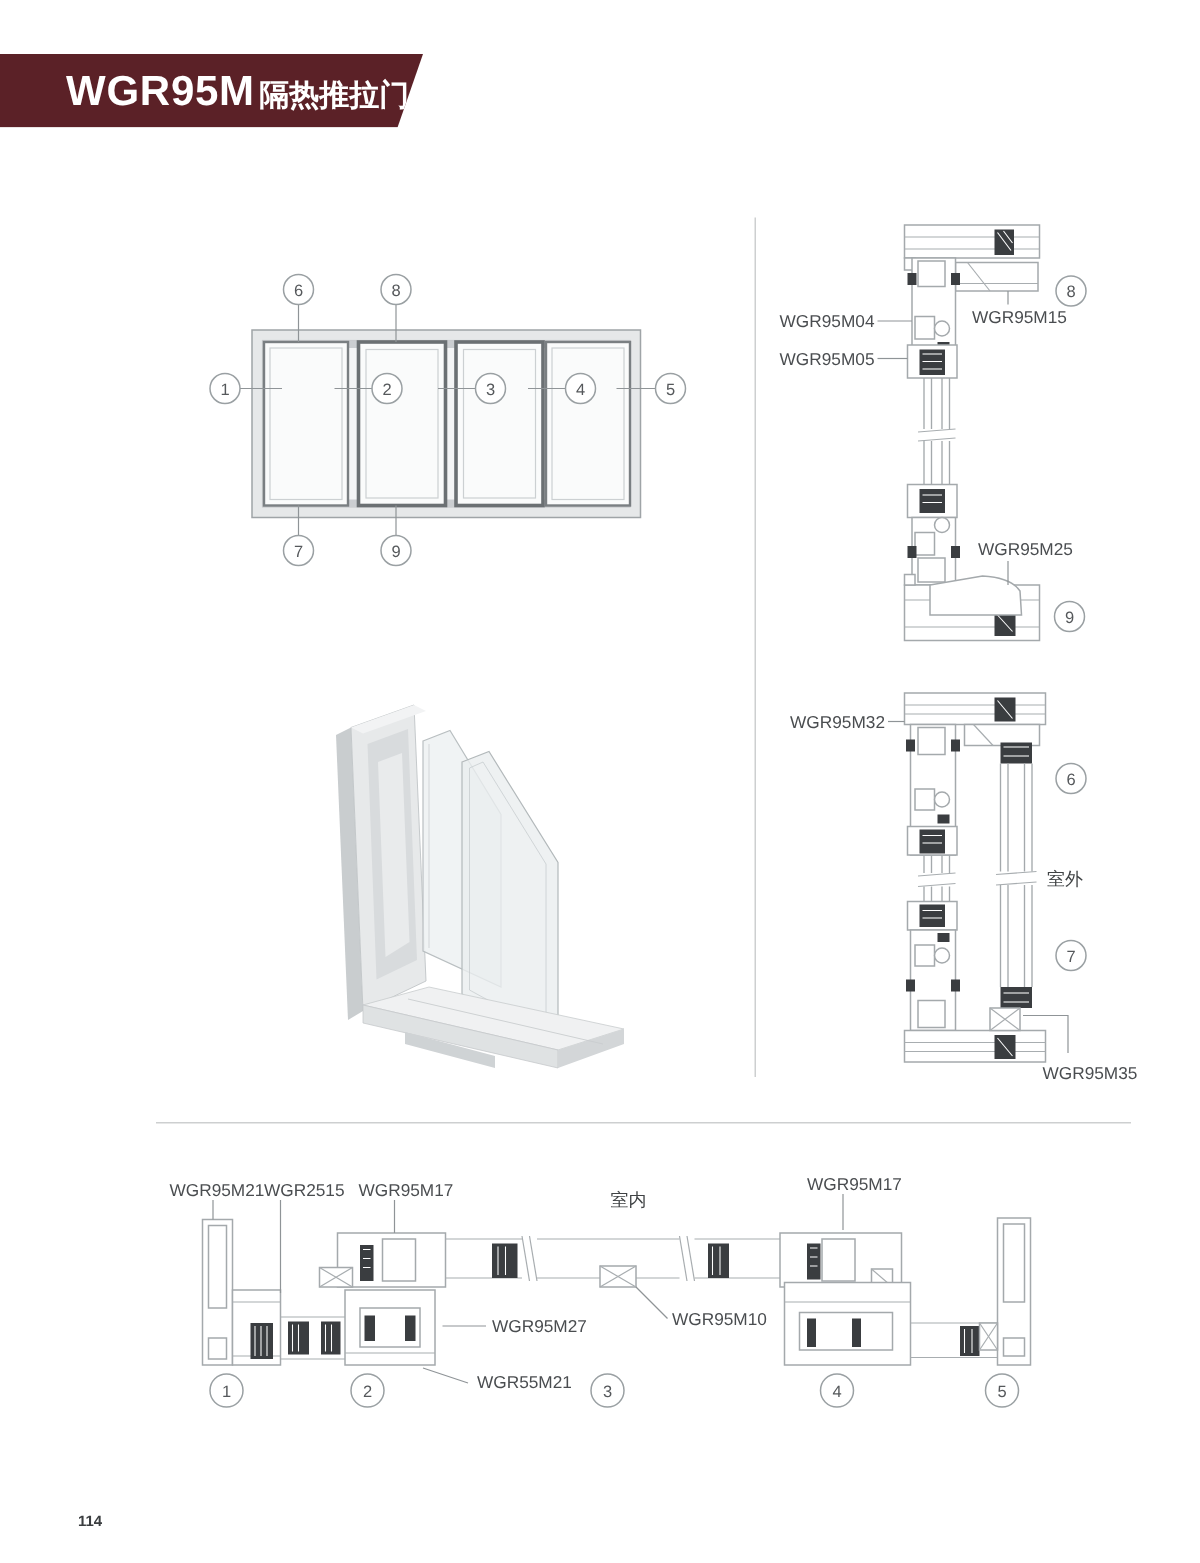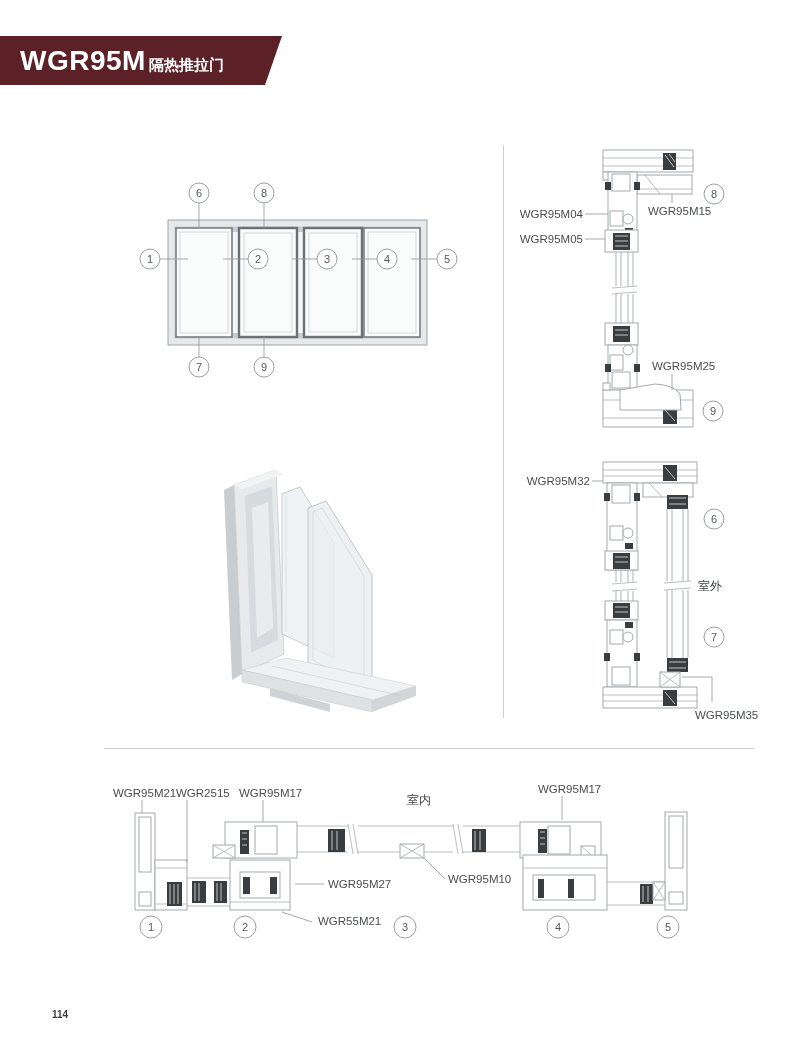--- a/index.html
+++ b/index.html
@@ -1,22 +1,22 @@
 <!DOCTYPE html>
 <html><head>
 <meta charset="utf-8">
 <style>
   html,body{margin:0;padding:0;background:#ffffff;}
   body{width:800px;height:1042px;position:relative;font-family:"Liberation Sans",sans-serif;overflow:hidden;}
 
   .banner{position:absolute;left:0;top:36px;width:282px;height:49px;background:#5b2127;
     clip-path:polygon(0 0,100% 0,calc(100% - 17px) 100%,0 100%);
-    display:flex;align-items:baseline;padding-left:20px;box-sizing:border-box;color:#fff;}
+    display:flex;align-items:baseline;padding-left:44px;box-sizing:border-box;color:#fff;}
   .banner .model{font-size:28px;font-weight:bold;letter-spacing:.5px;line-height:49px;}
-  .banner .subtitle{font-size:15px;font-weight:600;margin-left:3px;}
+  .banner .subtitle{font-size:20px;font-weight:600;margin-left:3px;}
 
   .vdiv{position:absolute;left:503px;top:145px;width:1px;height:573px;background:#cdcfd0;}
   .hdiv{position:absolute;left:104px;top:748px;width:650px;height:1px;background:#cdcfd0;}
 
   .abs{position:absolute;}
   .pagenum{position:absolute;left:52px;top:1009px;font-size:10px;font-weight:700;color:#3b3e40;}
 
   
   svg .o{fill:#ffffff;stroke:#a4a9ac;stroke-width:1;}
   svg .o2{fill:none;stroke:#a8adb0;stroke-width:.8;}

